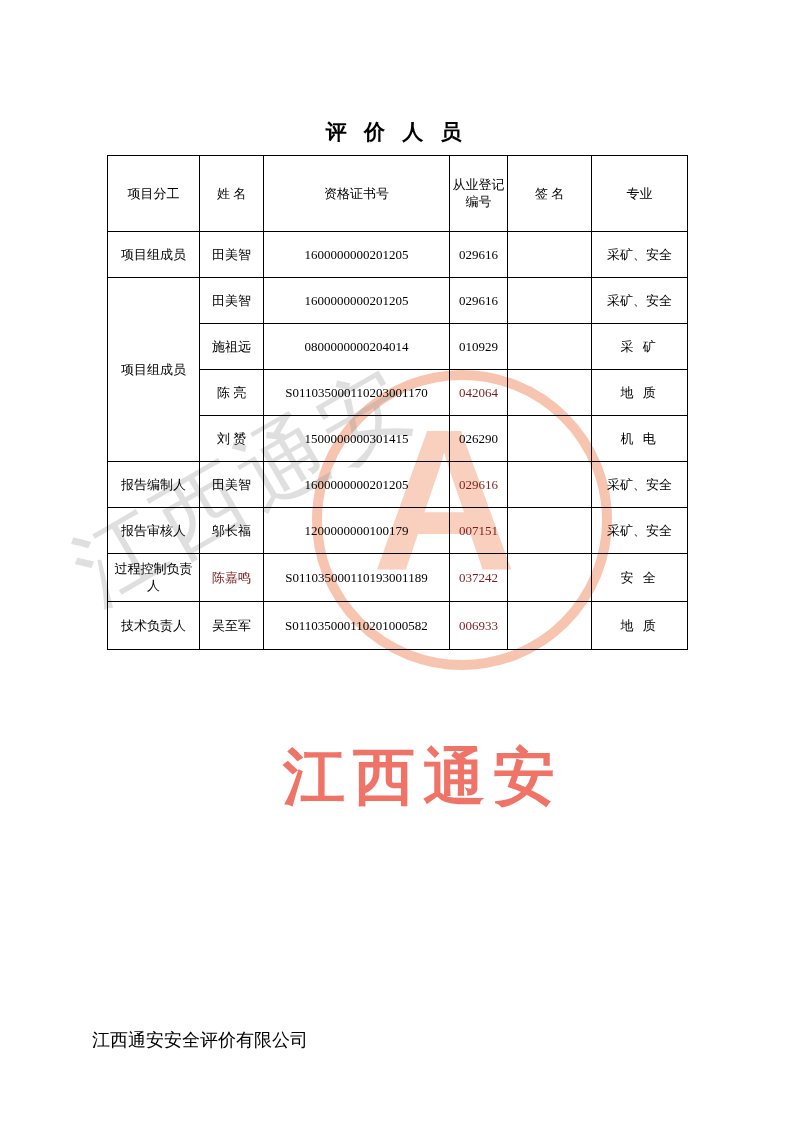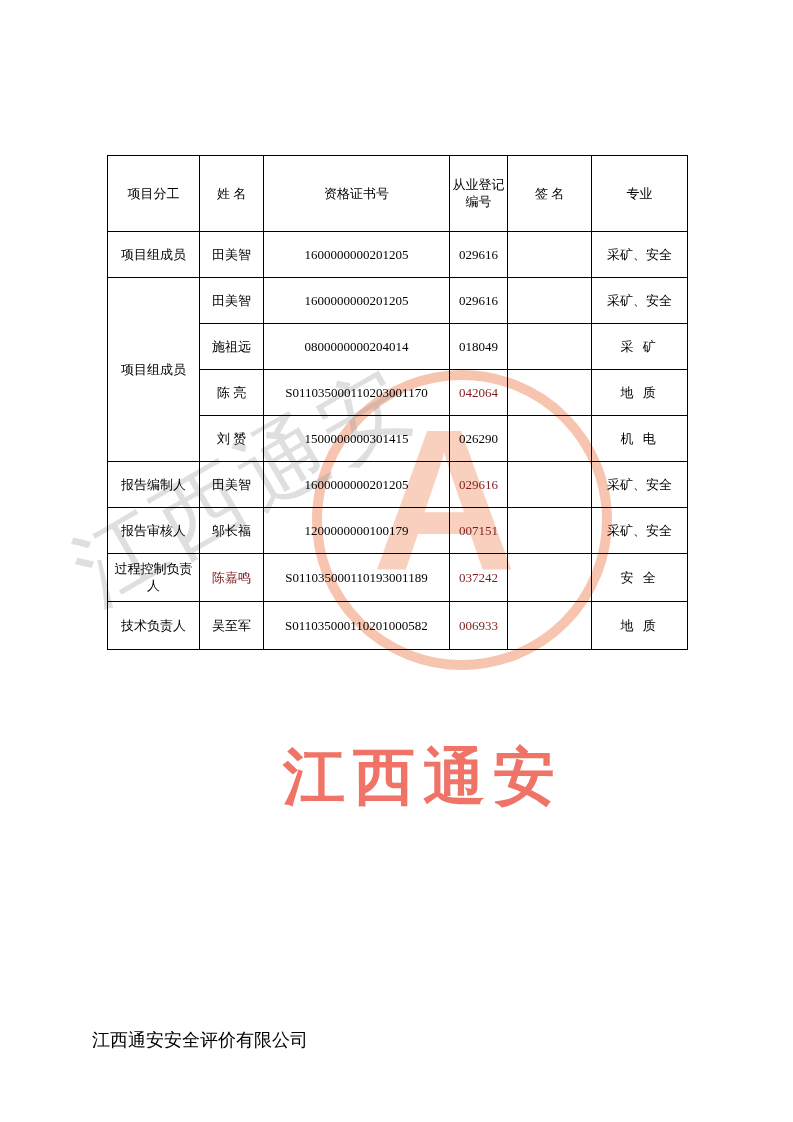--- a/index.html
+++ b/index.html
@@ -173,20 +173,21 @@
   <div class="watermark">
     <div class="wm-circle"></div>
     <div class="wm-A">A</div>
     <div class="wm-diag">
       <span>江西通安</span>
     </div>
     <div class="wm-red">江西通安</div>
   </div>
 
 
+  <div class="doc-title">评 价 人 员</div>
 
   <div class="tbl-wrap">
     <table class="main">
       <colgroup>
         <col class="c-role">
           <col class="c-name">
           <col class="c-cert">
         <col class="c-reg">
           <col class="c-sign">
           <col class="c-major">
@@ -215,21 +216,21 @@
           <td>田美智</td>
           <td class="cert">1600000000201205</td>
           <td class="num">029616</td>
           <td></td>
           <td>采矿、安全</td>
         </tr>
 
         <tr class="row">
           <td>施祖远</td>
           <td class="cert">0800000000204014</td>
-          <td class="num">018049</td>
+          <td class="num">010929</td>
           <td></td>
           <td class="sp2">采 矿</td>
         </tr>
 
         <tr class="row">
           <td>陈  亮</td>
           <td class="cert">S011035000110203001170</td>
           <td class="num red">042064</td>
           <td></td>
           <td class="sp2">地 质</td>

